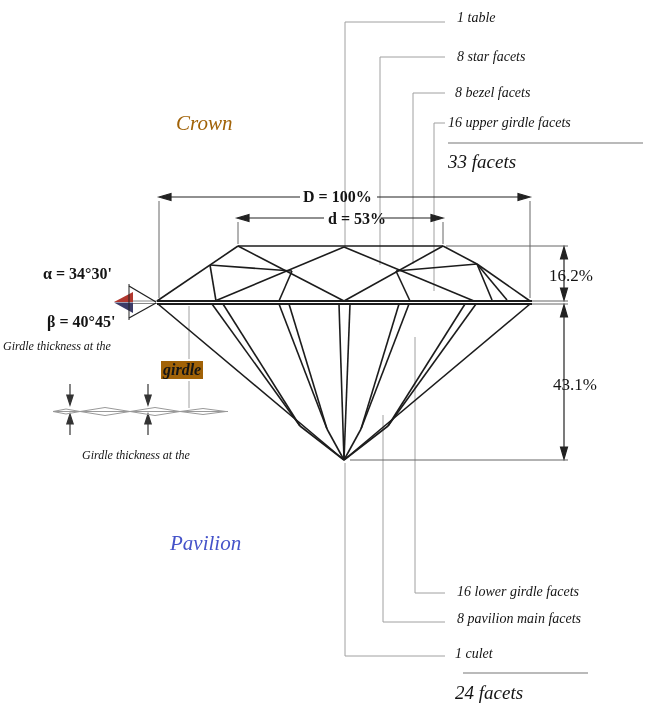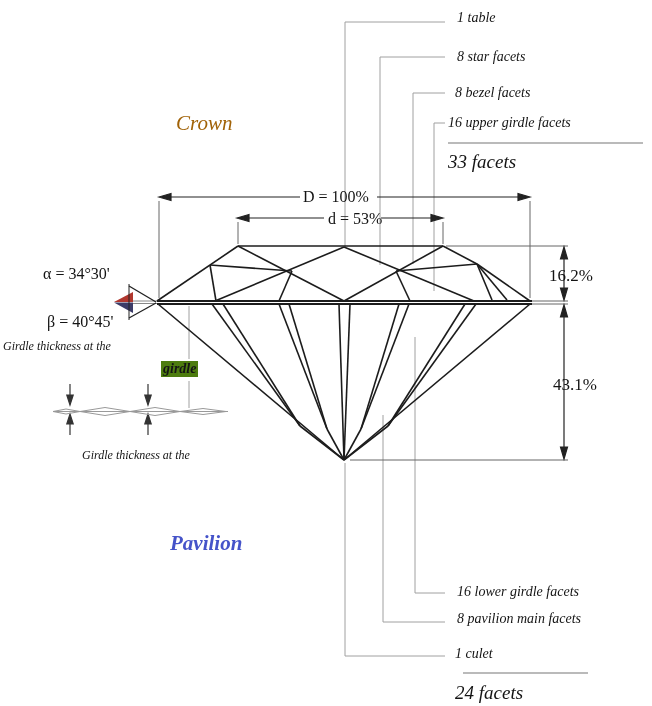--- a/index.html
+++ b/index.html
@@ -4,27 +4,27 @@
 <style>
   html,body{margin:0;padding:0;background:#ffffff;}
   #stage{
     position:relative;width:652px;height:706px;background:#ffffff;overflow:hidden;
     font-family:"Liberation Serif", serif;color:#111;
   }
   #stage svg{position:absolute;left:0;top:0;}
   .lbl{position:absolute;white-space:nowrap;line-height:1.15;color:#141414;}
   .callout{font-size:14px;font-style:italic;}
   .total{font-size:19px;font-style:italic;}
-  .dim{font-size:16px;}
+  .dim{font-size:16px;font-weight:bold;}
   .pct{font-size:17px;text-align:right;}
   .section{font-size:21px;font-style:italic;}
   .crown-color{color:#a16207;}
-  .pavilion-color{color:#4553c9;font-weight:bold;}
+  .pavilion-color{color:#4553c9;}
   .note{font-size:12px;font-style:italic;}
-  .girdle-word{font-size:14px;font-style:italic;font-weight:bold;background:#4d7c0f;padding:0 2px;}
+  .girdle-word{font-size:16px;font-style:italic;font-weight:bold;background:#a16207;padding:0 2px;}
 </style>
 </head>
 <body>
 
 <div id="stage">
 
   <svg width="652" height="706" viewBox="0 0 652 706">
 
     <g stroke="#a0a0a0" stroke-width="1" fill="none">
 

